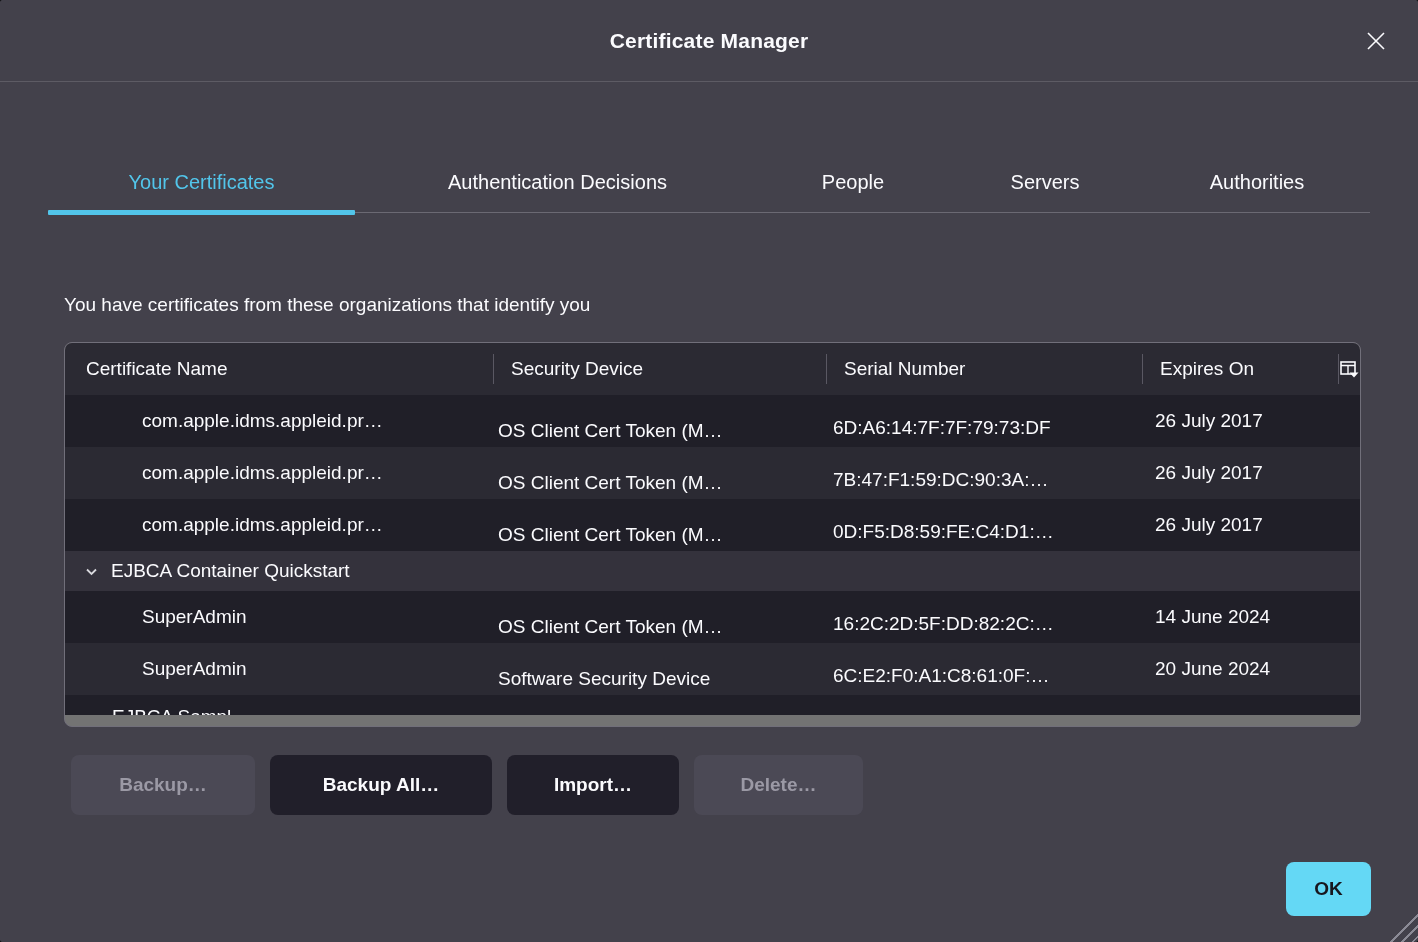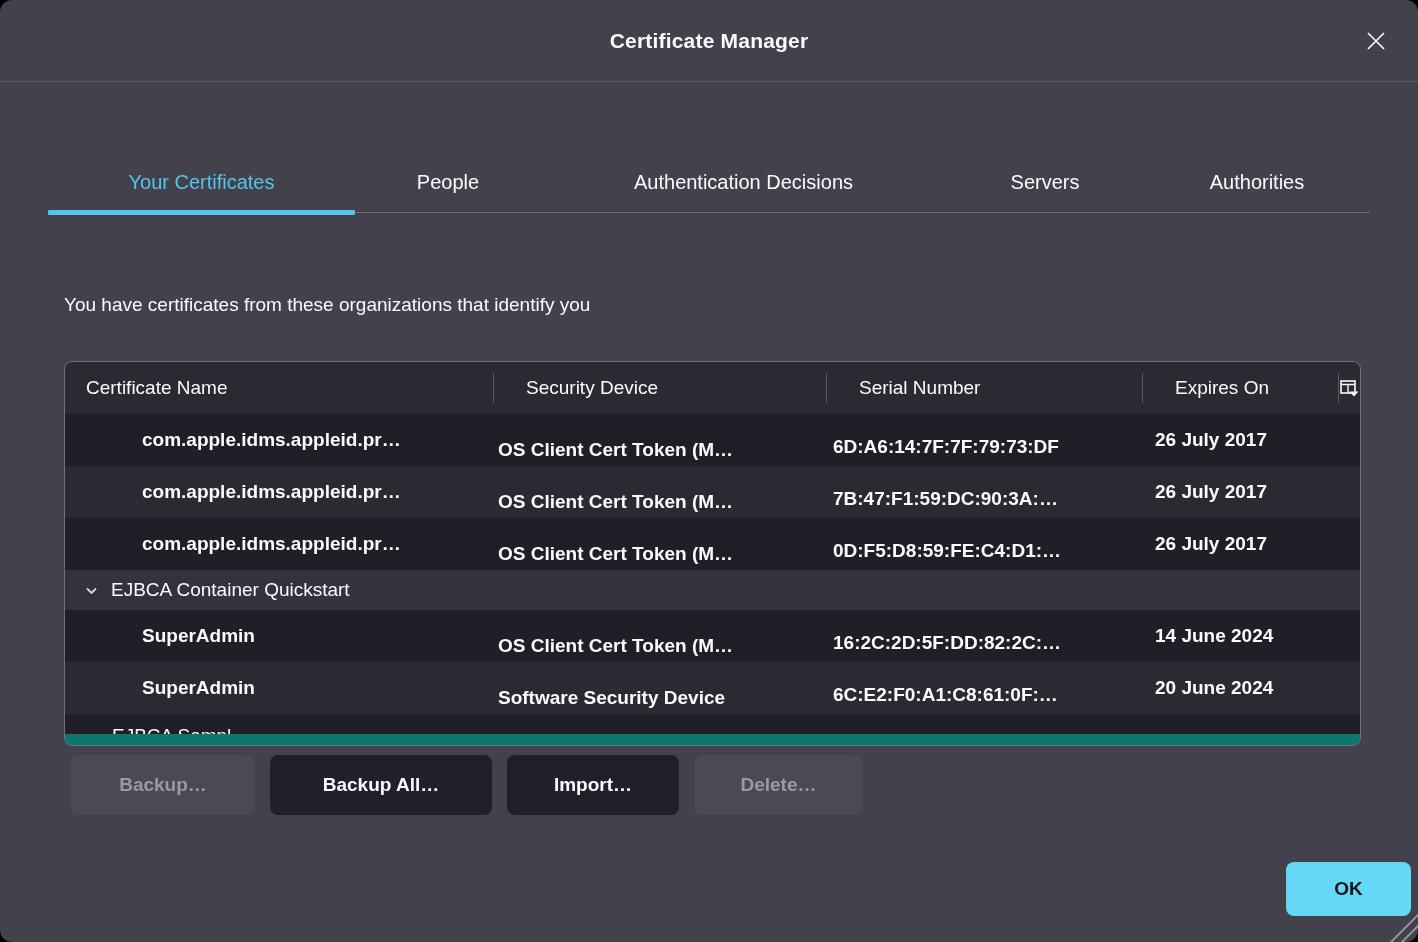--- a/index.html
+++ b/index.html
@@ -1,18 +1,18 @@
 <!DOCTYPE html>
 <html><head>
 <meta charset="utf-8">
 <style>
   html,body{margin:0;padding:0;background:#000;}
   body{font-family:"Liberation Sans",sans-serif;-webkit-font-smoothing:antialiased;}
 
-  .window{position:relative;width:1418px;height:942px;background:#43414b;border-radius:12px;
+  .window{position:relative;width:1418px;height:942px;background:#43414b;border-radius:2px;
           overflow:hidden;color:#fbfbfe;}
 
   
   .titlebar{position:absolute;top:0;left:0;right:0;height:81px;
             border-bottom:1px solid #5d5b64;display:flex;align-items:center;justify-content:center;}
   .title{font-size:21px;font-weight:700;letter-spacing:.2px;}
   .close-btn{position:absolute;right:24px;top:50%;transform:translateY(-50%);
              width:36px;height:36px;display:flex;align-items:center;justify-content:center;
              background:transparent;border:none;cursor:pointer;padding:0;}
   .close-btn svg{stroke:#fbfbfe;stroke-width:1.6;fill:none;}
@@ -25,37 +25,37 @@
   .tab.t0{width:307px;} .tab.t1{width:405px;} .tab.t2{width:186px;}
   .tab.t3{width:198px;} .tab.t4{width:226px;}
   .tab.active{color:#52c5ea;}
   .tab.active::after{content:"";position:absolute;left:0;right:0;bottom:-3px;height:5px;
                      background:#52c5ea;border-radius:1px;}
 
   
   .intro{position:absolute;left:64px;top:294px;font-size:19px;}
 
   
-  .certtable{position:absolute;left:64px;top:361px;width:1297px;height:385px;
-             border:1px solid #716f7a;border-radius:8px;overflow:hidden;background:#0f766e;
+  .certtable{position:absolute;left:64px;top:342px;width:1297px;height:385px;
+             border:1px solid #716f7a;border-radius:8px;overflow:hidden;background:#737373;
              box-sizing:border-box;font-size:19px;}
   .thead{height:52px;background:#2b2a33;display:grid;
          grid-template-columns:428px 333px 316px 196px 1fr;align-items:stretch;}
-  .th{display:flex;align-items:center;padding-left:33px;position:relative;white-space:nowrap;
+  .th{display:flex;align-items:center;padding-left:18px;position:relative;white-space:nowrap;
       overflow:hidden;cursor:pointer;}
   .th.first{padding-left:21px;}
   .th:not(.first)::before{content:"";position:absolute;left:0;top:11px;bottom:11px;width:1px;
                           background:#5a5863;}
   .th-picker{display:flex;align-items:center;justify-content:center;position:relative;cursor:pointer;}
   .th-picker::before{content:"";position:absolute;left:0;top:11px;bottom:11px;width:1px;background:#5a5863;}
 
   .trow{height:52px;display:grid;grid-template-columns:428px 333px 316px 196px 1fr;
         align-items:center;cursor:default;}
   .row-dark{background:#201f28;} .row-light{background:#2b2a33;}
-  .cell{white-space:nowrap;overflow:hidden;font-weight:bold;}
+  .cell{white-space:nowrap;overflow:hidden;}
   .c-name{padding-left:77px;} .c-dev{padding-left:5px;margin-top:20px;}
   .c-ser{padding-left:7px;margin-top:13px;}  .c-exp{padding-left:5px;margin-left:8px;}
 
   .group-row{height:40px;background:#34323c;display:flex;align-items:center;
              padding-left:19px;box-sizing:border-box;cursor:default;}
   .group-row .chev{display:flex;align-items:center;margin-right:12px;}
   .group-row .chev svg{stroke:#d7d7dc;stroke-width:1.8;fill:none;}
 
   .clipped-row{height:20px;background:#201f28;overflow:hidden;cursor:default;}
   .clipped-row .inner{margin-top:11px;padding-left:47px;white-space:nowrap;}
@@ -63,21 +63,21 @@
   
   .actions{position:absolute;left:71px;top:755px;display:flex;gap:15px;}
   .abtn{height:60px;border:none;border-radius:8px;font-size:19px;font-weight:700;
         font-family:inherit;cursor:pointer;}
   .abtn.w0{width:157px;} .abtn.w1{width:184px;} .abtn.w2{width:222px;}
   .abtn.w3{width:172px;} .abtn.w4{width:169px;}
   .abtn.disabled{background:#4b4955;color:#9b99a5;cursor:default;}
   .abtn.enabled{background:#211f2a;color:#fbfbfe;}
 
   
-  .ok-btn{position:absolute;left:1286px;top:862px;width:125px;height:54px;background:#64d8f5;
+  .ok-btn{position:absolute;left:1286px;top:862px;width:85px;height:54px;background:#64d8f5;
           color:#17161d;border:none;border-radius:8px;font-size:19px;font-weight:700;
           font-family:inherit;cursor:pointer;}
   .grip{position:absolute;right:0;bottom:0;width:30px;height:30px;
         background:repeating-linear-gradient(135deg,#8b8a95 0 2px,transparent 2px 7.5px);
         clip-path:polygon(100% 0,100% 100%,0 100%);}
 </style>
 </head>
 <body>
 
 <div class="window">
@@ -88,22 +88,22 @@
       <span style="display:flex;">
         <svg width="24" height="24" viewBox="0 0 24 24">
             <path d="M4 4 L20 20 M20 4 L4 20"></path>
           </svg>
       </span>
     </button>
   </div>
 
   <div class="tabs">
     <button class="tab t0 active">Your Certificates</button>
+    <button class="tab t1">Authentication Decisions</button>
     <button class="tab t2">People</button>
-    <button class="tab t1">Authentication Decisions</button>
     <button class="tab t3">Servers</button>
     <button class="tab t4">Authorities</button>
   </div>
 
   <div class="intro">You have certificates from these organizations that identify you</div>
 
   <div class="certtable">
     <div class="thead">
       <div class="th first">Certificate Name</div>
       <div class="th">Security Device</div>

